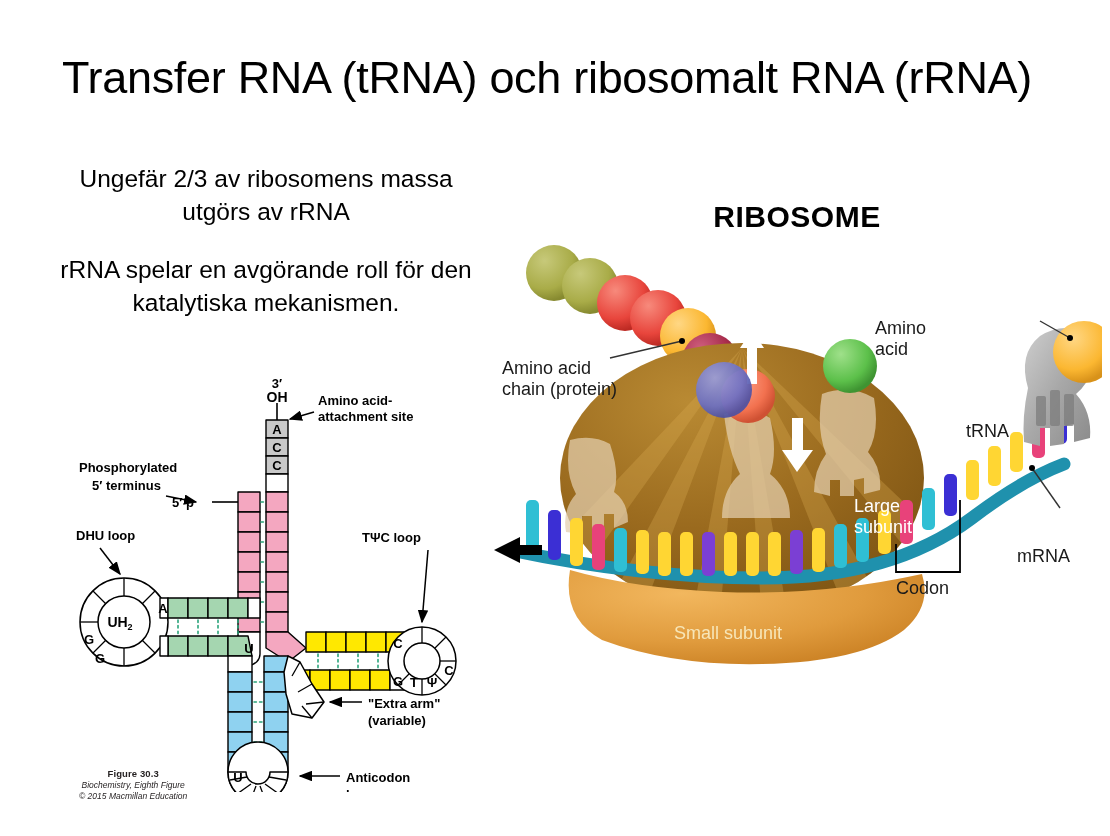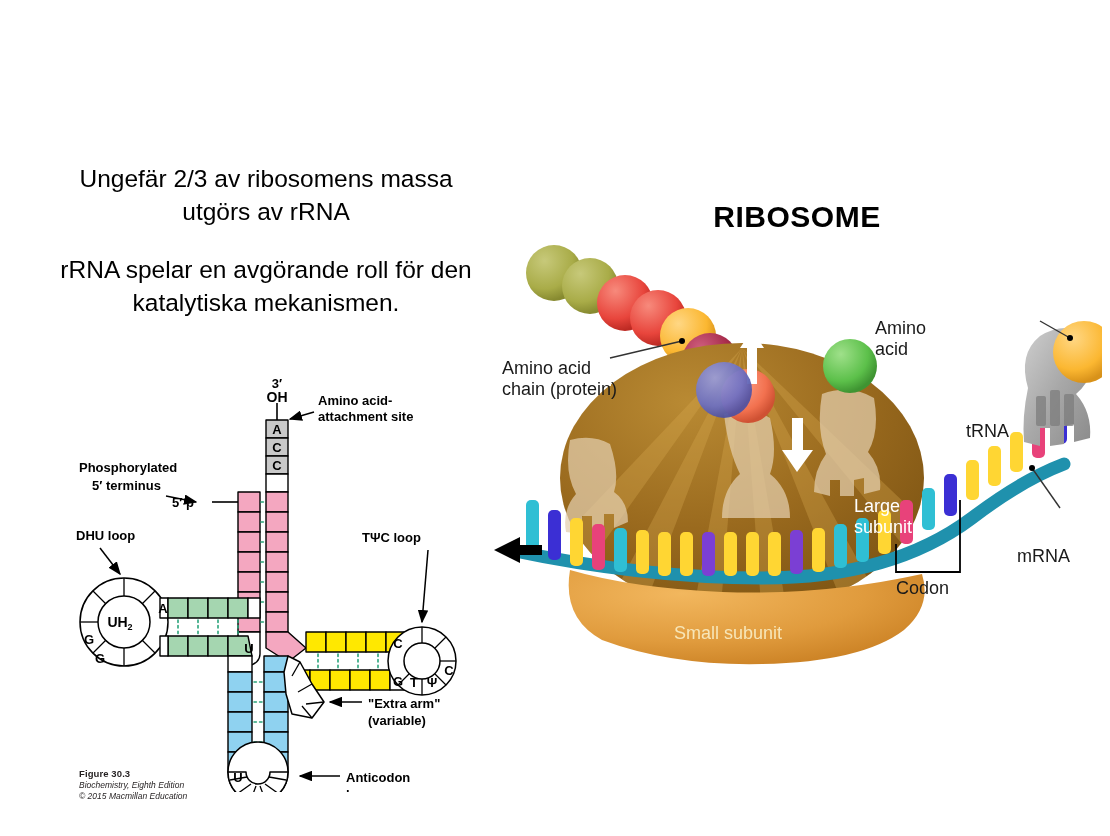--- a/index.html
+++ b/index.html
@@ -18,21 +18,21 @@
 
   
   #body-text{
     position:absolute;left:56px;top:163px;width:420px;
     font-size:24.5px;line-height:1.33;color:#000;text-align:center;
   }
   #body-text p{margin:0;}
   #body-text .gap{height:26px;}
 
   
-  #fig-caption{position:absolute;left:79px;top:768px;color:#231f20;}
+  #fig-caption{position:absolute;left:79px;top:768px;color:#231f20;text-align:center;}
   #fig-caption .fig-num{font-size:9.5px;font-weight:bold;letter-spacing:.1px;}
   #fig-caption .fig-sub{font-size:8.5px;font-style:italic;margin-top:1px;}
 
   
   #trna-fig{position:absolute;left:62px;top:372px;width:420px;height:420px;}
   #trna-fig svg{display:block;}
 
   
   #ribo-fig{position:absolute;left:492px;top:178px;width:610px;height:510px;}
   #ribo-fig svg{display:block;}
@@ -42,20 +42,21 @@
   }
   .ribo-lbl{position:absolute;font-size:18px;color:#1a1a1a;line-height:1.18;}
   .ribo-lbl.white{color:#ffffff;}
   .ribo-lbl.cream{color:#f7e6b8;}
 </style>
 </head>
 <body>
 
 <div id="slide">
 
+  <div id="slide-title">Transfer RNA (tRNA) och ribosomalt RNA (rRNA)</div>
 
   <div id="body-text">
     <p>Ungefär 2/3 av ribosomens massa utgörs av rRNA</p>
     <div class="gap"></div>
     <p>rRNA spelar en avgörande roll för den katalytiska mekanismen.</p>
   </div>
 
   <div id="trna-fig">
     <svg width="420" height="420" viewBox="0 0 420 420" xmlns="http://www.w3.org/2000/svg">
       <defs>
@@ -275,21 +276,21 @@
         <text x="306" y="353" font-size="13" font-weight="bold">(variable)</text>
 
         <text x="284" y="410" font-size="13" font-weight="bold">Anticodon</text>
         <text x="284" y="427" font-size="13" font-weight="bold">loop</text>
       </g>
     </svg>
   </div>
 
   <div id="fig-caption">
     <div class="fig-num">Figure 30.3</div>
-    <div class="fig-sub">Biochemistry, Eighth Edition</div>
+    <div class="fig-sub">Biochemistry, Eighth Figure</div>
     <div class="fig-sub">© 2015 Macmillan Education</div>
   </div>
 
   <div id="ribo-fig">
 
     <div id="ribosome-title">RIBOSOME</div>
 
     <svg width="610" height="510" viewBox="0 0 610 510" xmlns="http://www.w3.org/2000/svg">
       <defs>
         <radialGradient id="gLarge" cx="35%" cy="22%" r="85%">

